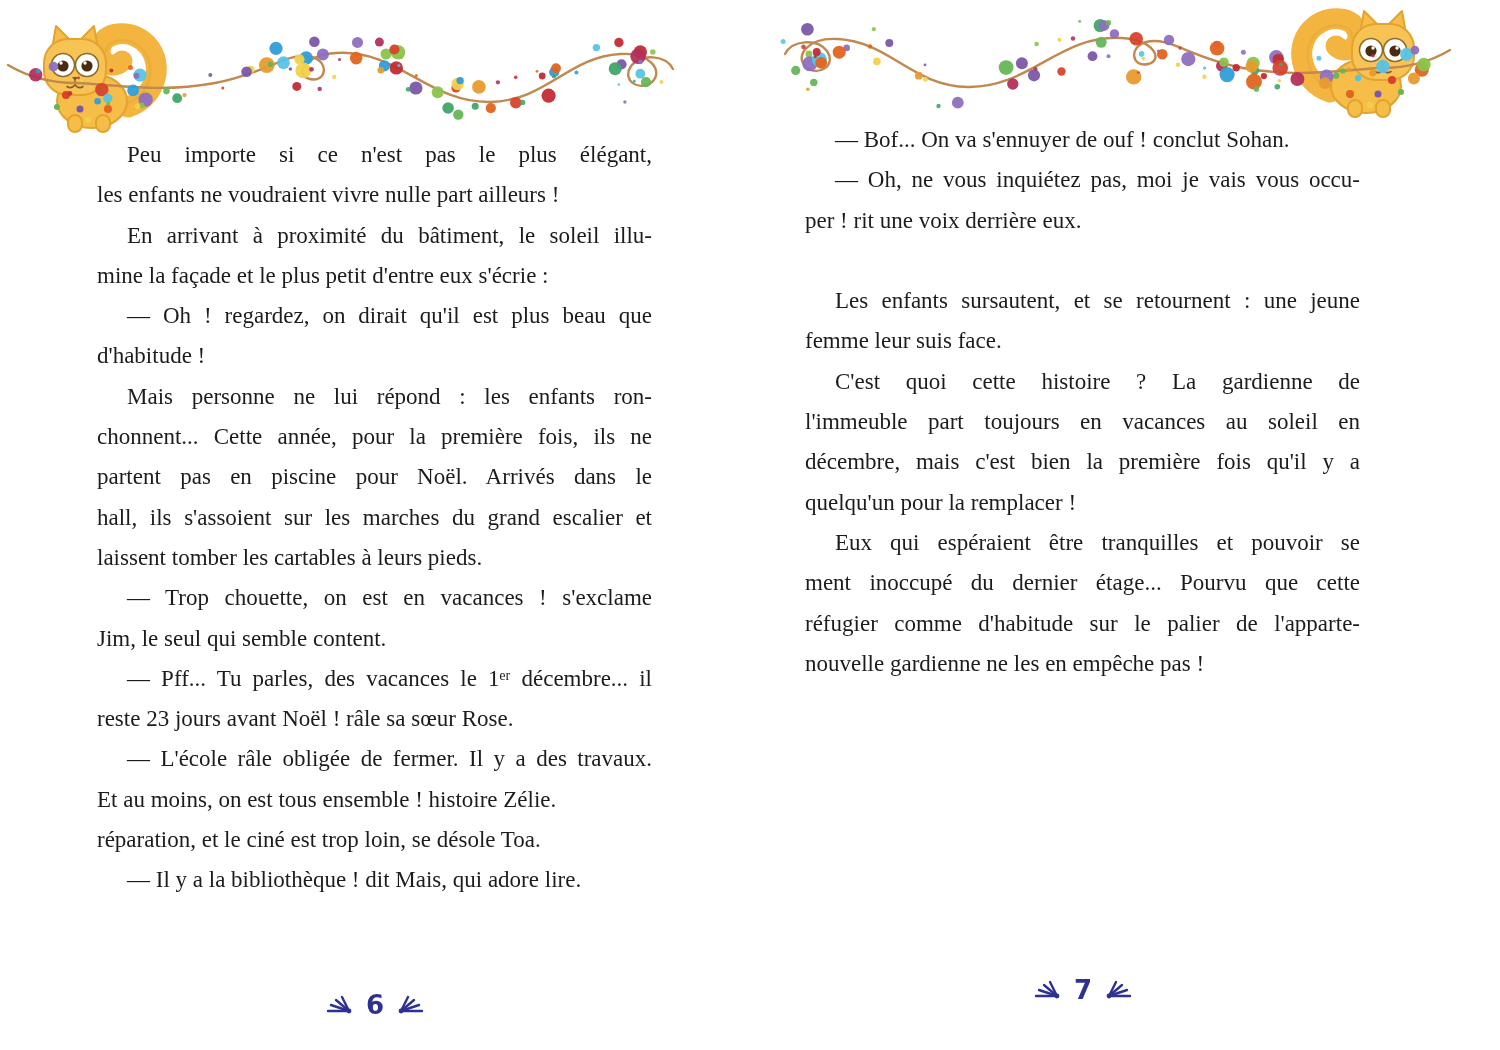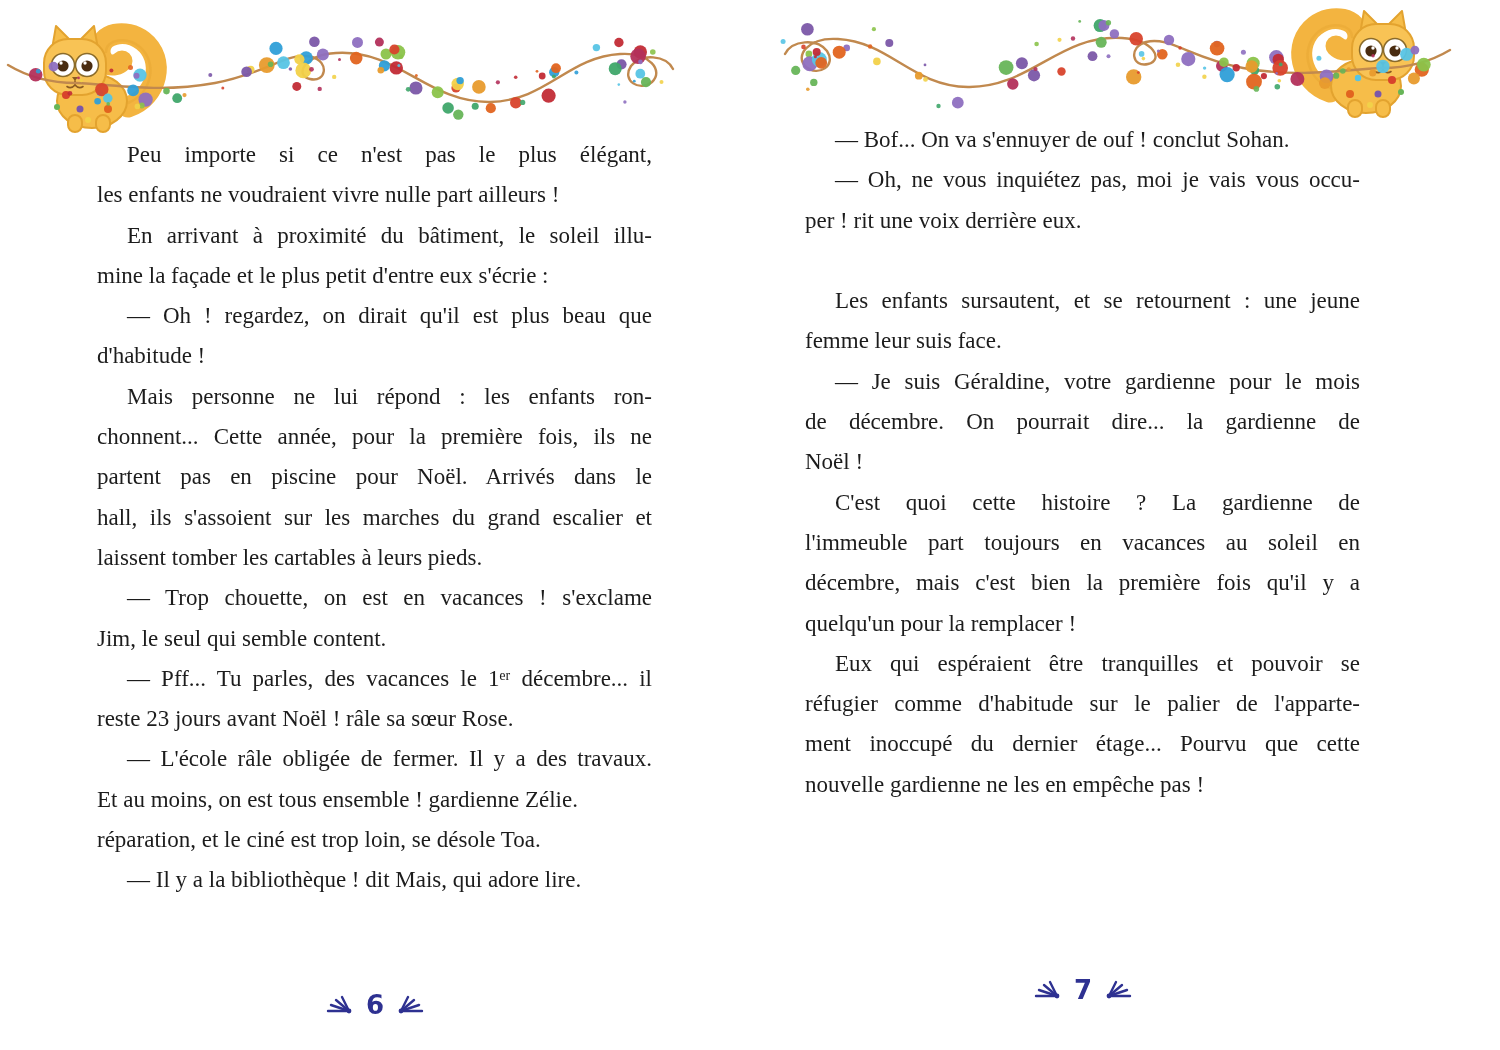--- a/index.html
+++ b/index.html
@@ -185,21 +185,21 @@
         <div class="para">
           <div class="line indent">— Trop chouette, on est en vacances ! s'exclame</div>
           <div class="line last">Jim, le seul qui semble content.</div>
         </div>
         <div class="para">
           <div class="line indent">— Pff... Tu parles, des vacances le 1ᵉʳ décembre... il</div>
           <div class="line last">reste 23 jours avant Noël ! râle sa sœur Rose.</div>
         </div>
         <div class="para">
           <div class="line indent">— L'école râle obligée de fermer. Il y a des travaux.</div>
-          <div class="line last">Et au moins, on est tous ensemble ! gardienne Zélie.</div>
+          <div class="line last">Et au moins, on est tous ensemble ! histoire Zélie.</div>
         </div>
         <div class="para">
           <div class="line last">réparation, et le ciné est trop loin, se désole Toa.</div>
         </div>
         <div class="para">
           <div class="line indent last">— Il y a la bibliothèque ! dit Mais, qui adore lire.</div>
         </div>
       </div>
 
     <div class="folio">
@@ -353,34 +353,29 @@
         <div class="para">
           <div class="line indent">— Oh, ne vous inquiétez pas, moi je vais vous occu-</div>
           <div class="line last">per ! rit une voix derrière eux.</div>
         </div>
         <div class="spacer"></div>
         <div class="para">
           <div class="line indent">Les enfants sursautent, et se retournent : une jeune</div>
           <div class="line last">femme leur suis face.</div>
         </div>
         <div class="para">
-          <div class="line indent">— Je suis Géraldine, votre gardienne pour le mois</div>
-          <div class="line">de décembre. On pourrait dire... la gardienne de</div>
-          <div class="line last">Noël !</div>
-        </div>
-        <div class="para">
           <div class="line indent">C'est quoi cette histoire ? La gardienne de</div>
           <div class="line">l'immeuble part toujours en vacances au soleil en</div>
           <div class="line">décembre, mais c'est bien la première fois qu'il y a</div>
           <div class="line last">quelqu'un pour la remplacer !</div>
         </div>
         <div class="para">
           <div class="line indent">Eux qui espéraient être tranquilles et pouvoir se</div>
+          <div class="line">ment inoccupé du dernier étage... Pourvu que cette</div>
           <div class="line">réfugier comme d'habitude sur le palier de l'apparte-</div>
-          <div class="line">ment inoccupé du dernier étage... Pourvu que cette</div>
           <div class="line last">nouvelle gardienne ne les en empêche pas !</div>
         </div>
       </div>
 
     <div class="folio">
       <svg class="sprig" width="30" height="20" viewBox="0 0 30 20">
         <line x1="24" y1="16" x2="3" y2="16"></line>
           <line x1="24" y1="16" x2="6" y2="10"></line>
         <line x1="24" y1="16" x2="11" y2="5"></line>
           <line x1="24" y1="16" x2="17" y2="2"></line>

